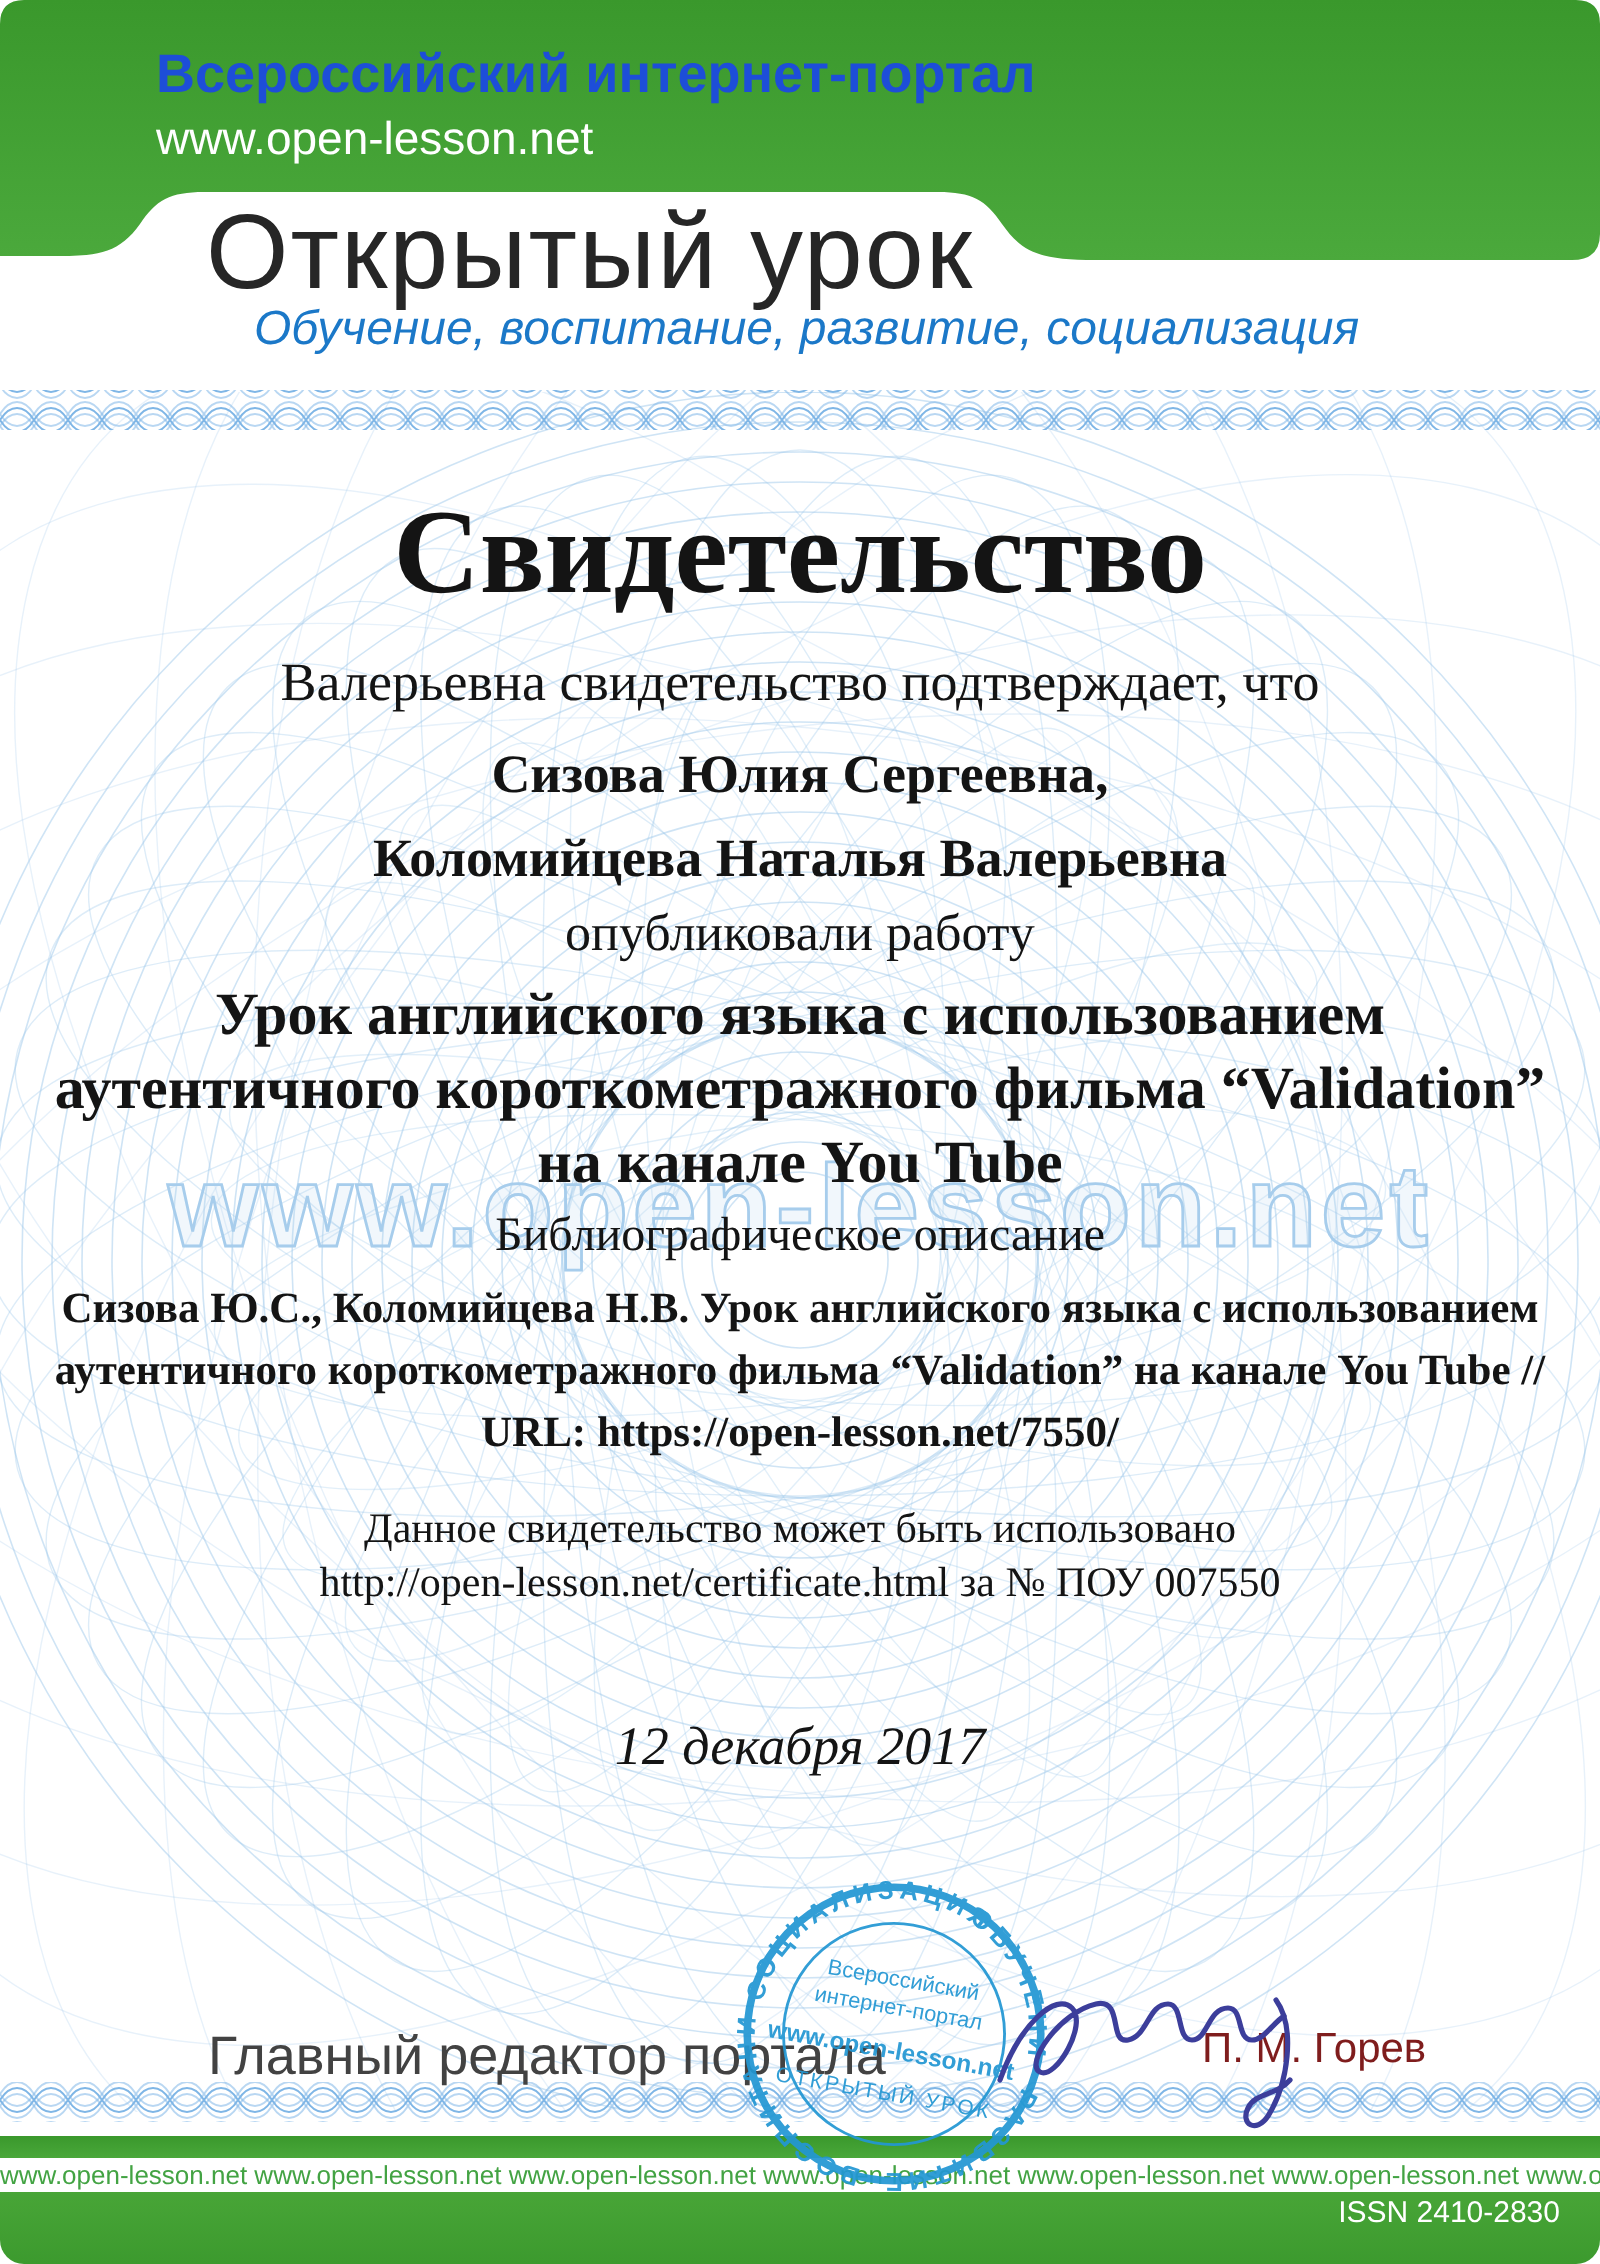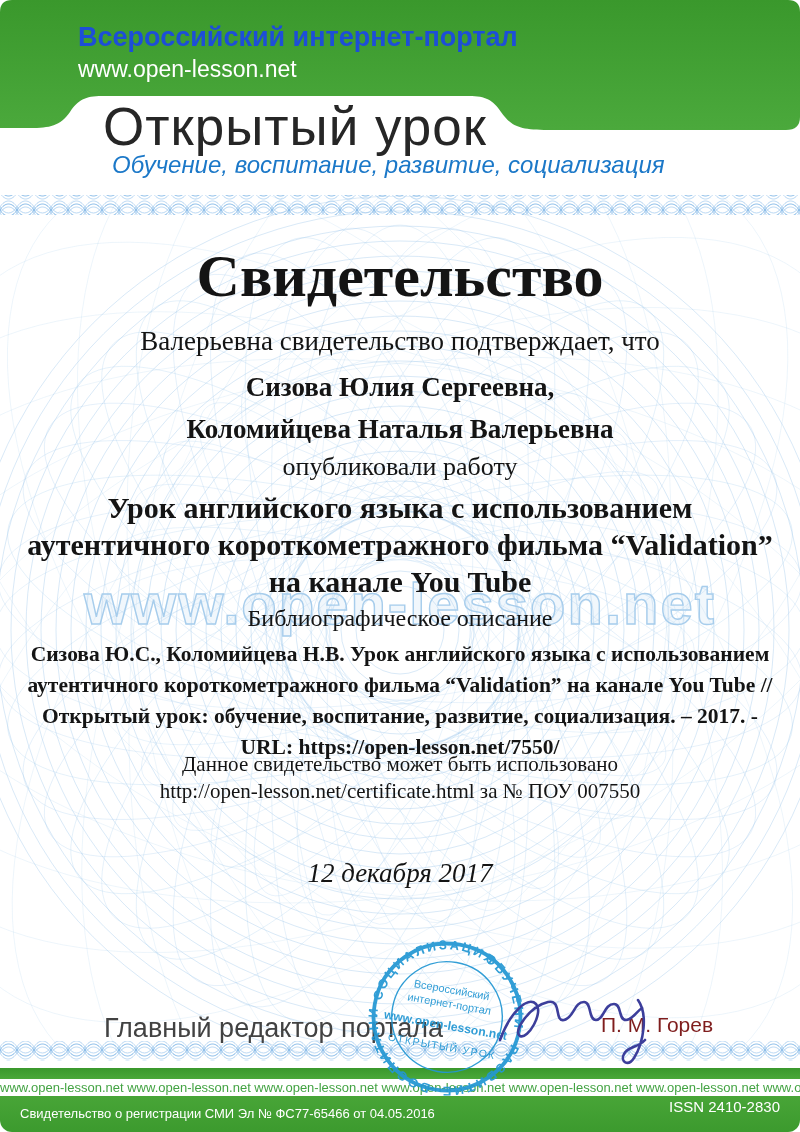--- a/index.html
+++ b/index.html
@@ -3,21 +3,21 @@
 <meta charset="utf-8">
 <style>
   html,body{margin:0;padding:0;background:#ffffff;}
   .page{position:relative;width:800px;height:1132px;background:#ffffff;overflow:hidden;
         font-family:"Liberation Sans",sans-serif;}
   
   .header-svg{position:absolute;left:0;top:0;z-index:2;}
   .portal-title{position:absolute;left:78px;top:22px;z-index:3;color:#1d4ed8;font-size:27px;font-weight:bold;}
   .portal-url{position:absolute;left:78px;top:56px;z-index:3;color:#fff;font-size:23px;}
   .brand{position:absolute;left:103px;top:96px;z-index:3;color:#262626;font-size:53px;letter-spacing:1px;}
-  .tagline{position:absolute;left:112px;top:151px;z-index:3;color:#1b78c8;font-size:24px;font-style:italic;}
+  .tagline{position:absolute;left:127px;top:151px;z-index:3;color:#1b78c8;font-size:24px;font-style:italic;}
   
   .decor-svg{position:absolute;left:0;top:0;z-index:1;pointer-events:none;}
   .watermark{position:absolute;left:0;top:570px;width:800px;z-index:1;text-align:center;
              font-size:58px;font-weight:bold;letter-spacing:2px;color:rgba(176,212,240,0.18);
              -webkit-text-stroke:1.4px #a7cdec;}
   
   .ctr{position:absolute;left:0;width:800px;text-align:center;color:#141414;z-index:3;
        font-family:"Liberation Serif",serif;}
   .cert-title{top:242px;font-size:60px;font-weight:bold;}
   .confirm{top:326px;font-size:27px;}
@@ -182,21 +182,20 @@
   <div class="ctr action">опубликовали работу</div>
   <div class="ctr work">
     <div>Урок английского языка с использованием</div>
     <div>аутентичного короткометражного фильма “Validation”</div>
     <div>на канале You Tube</div>
   </div>
   <div class="ctr biblio-h">Библиографическое описание</div>
   <div class="ctr biblio">
     <div>Сизова Ю.С., Коломийцева Н.В. Урок английского языка с использованием</div>
     <div>аутентичного короткометражного фильма “Validation” на канале You Tube //</div>
-    <div>Открытый урок: обучение, воспитание, развитие, социализация. – 2017. -</div>
     <div>URL: https://open-lesson.net/7550/</div>
   </div>
   <div class="ctr notice">
     <div>Данное свидетельство может быть использовано</div>
     <div>http://open-lesson.net/certificate.html за № ПОУ 007550</div>
   </div>
   <div class="ctr date">12 декабря 2017</div>
 
   <div class="role">Главный редактор портала</div>
   <div class="editor-name">П. М. Горев</div>
@@ -225,17 +224,16 @@
       <path d="M8,70 C18,42 36,26 44,34 C52,42 36,70 28,66 C20,62 38,36 56,32
                C70,29 62,52 72,50 C82,48 82,32 92,32 C100,32 96,50 104,50
                C112,50 112,34 122,34 C130,34 126,50 134,50 C140,50 144,42 150,38"></path>
       <path d="M146,30 C156,44 152,72 142,88 C136,97 128,92 132,84 C136,76 146,78 153,70"></path>
     </g>
   </svg>
 
   <div class="bar-thin"></div>
   <div class="url-strip" id="url-strip">www.open-lesson.net  www.open-lesson.net  www.open-lesson.net  www.open-lesson.net  www.open-lesson.net  www.open-lesson.net  www.open-lesson.net  www.open-lesson.net  www.open-lesson.net</div>
   <div class="bar-bottom">
-    <div class="reg-text">Свидетельство о регистрации СМИ Эл № ФС77-65466 от 04.05.2016</div>
     <div class="issn">ISSN 2410-2830</div>
   </div>
 
 </div>
 
 </body></html>

